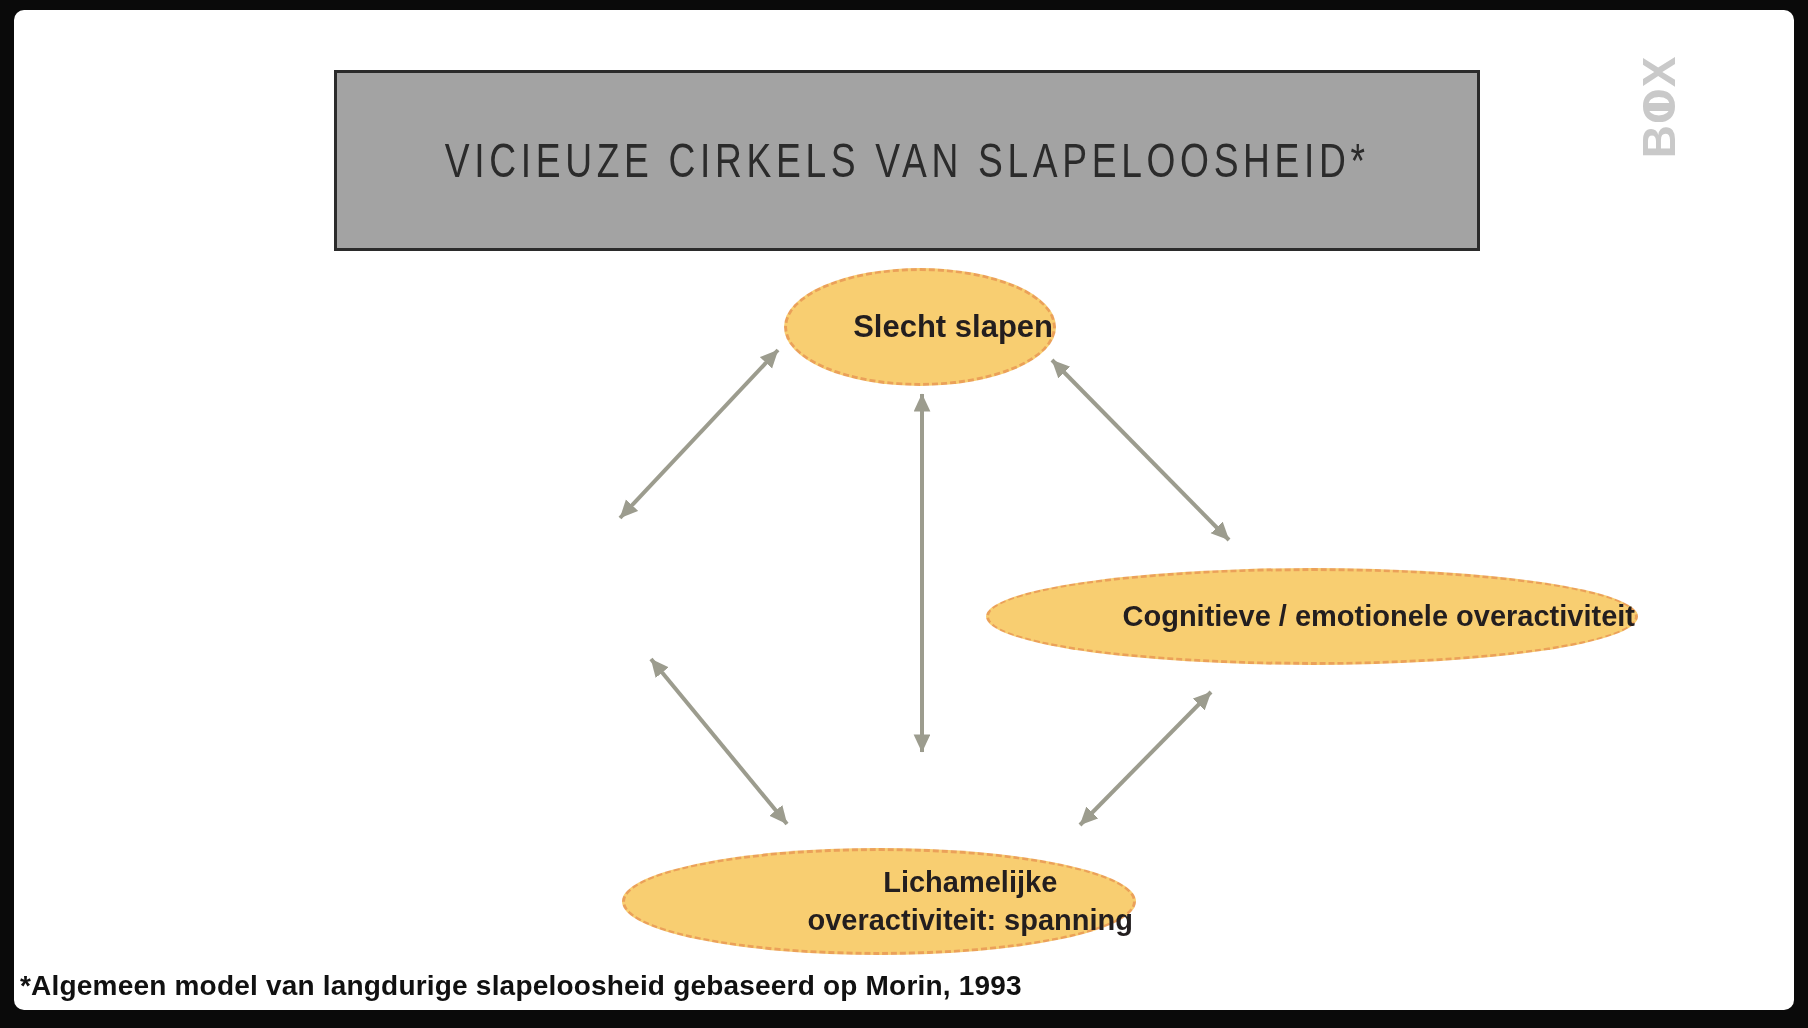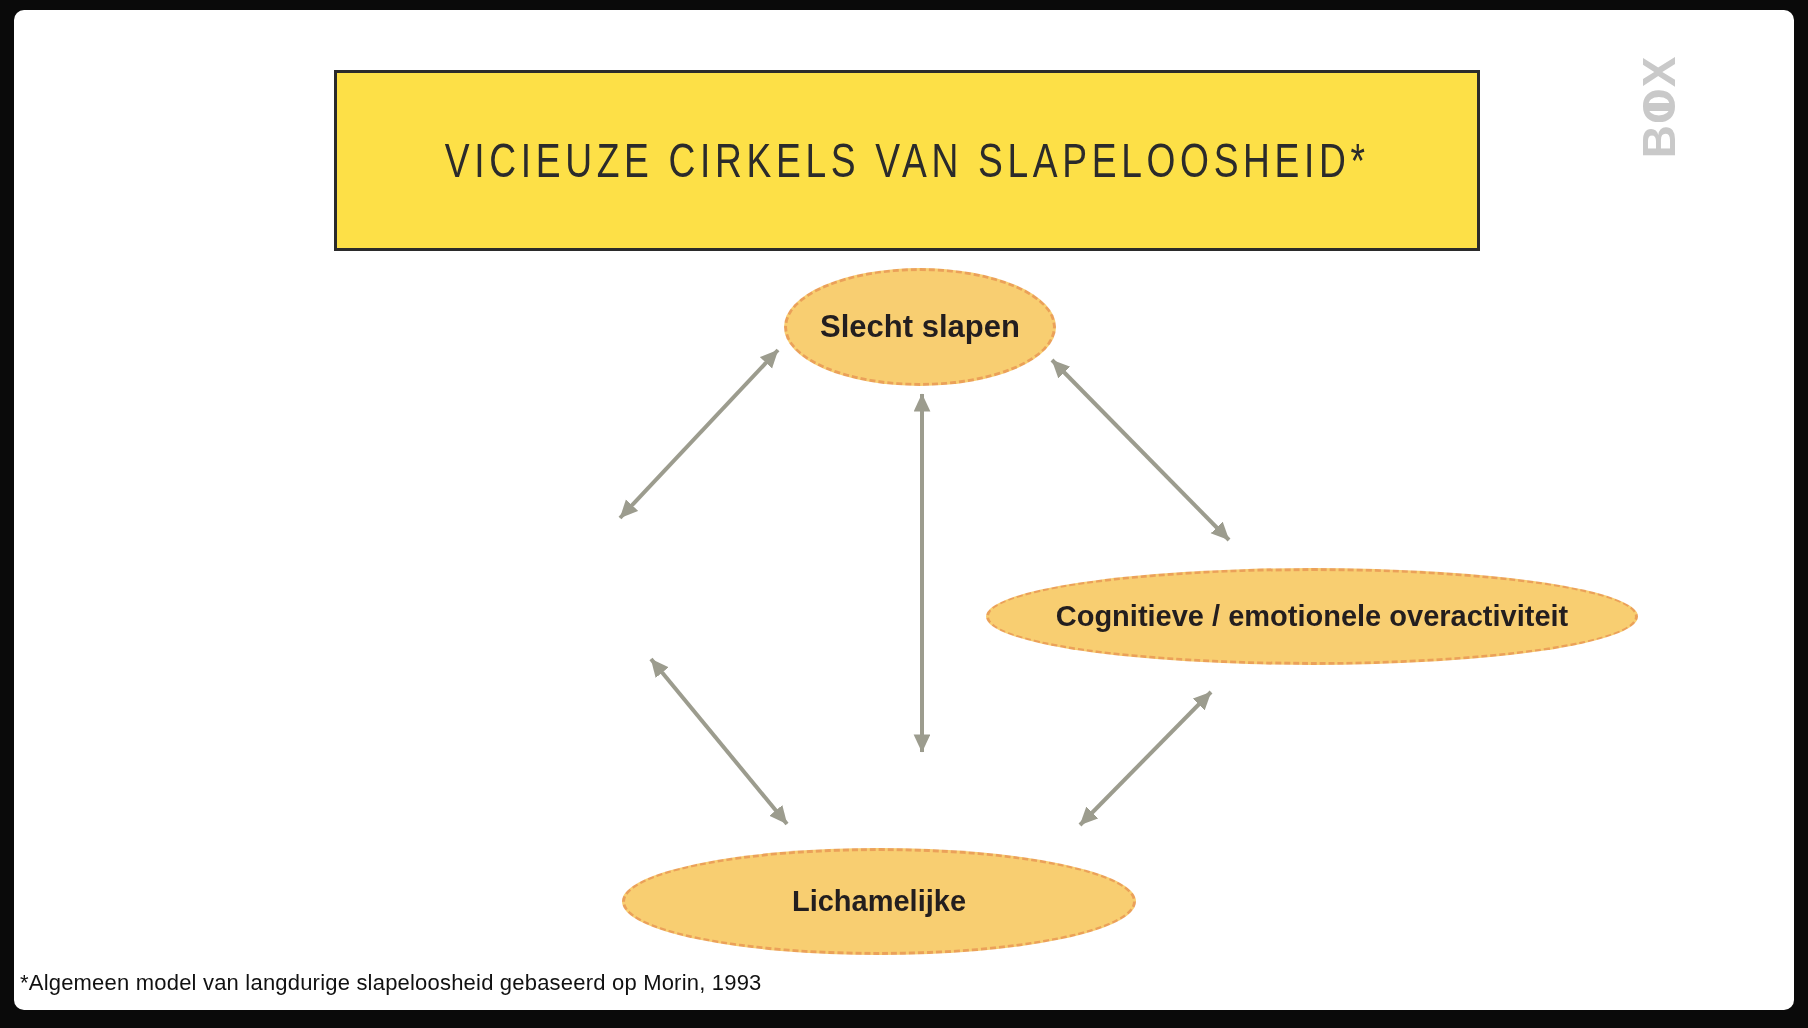--- a/index.html
+++ b/index.html
@@ -15,21 +15,21 @@
     position:absolute;
     left:14px;top:10px;right:14px;bottom:18px;
     background:#ffffff;
     border-radius:10px;
   }
   
   .title-box{
     position:absolute;
     left:334px;top:70px;width:1146px;height:181px;
     border:3px solid #2b2b2b;
-    background:#fde047;
+    background:#a3a3a3;
     display:flex;align-items:center;justify-content:center;
     box-sizing:border-box;
   }
   .title-text{
     font-size:40px;
     letter-spacing:5px;
     color:#2b2b2b;
     font-weight:400;
     white-space:nowrap;
     transform:scale(0.93,1.22);
@@ -37,39 +37,39 @@
   }
   
   .logo{position:absolute;left:1622px;top:54px;width:74px;height:106px;}
   .logo svg{display:block;}
   
   .node{
     position:absolute;
     background:#f8ce71;
     border:3px dashed #eba159;
     border-radius:50%;
-    display:flex;align-items:center;justify-content:center;
+    display:flex;align-items:center;justify-content:flex-end;
     box-sizing:border-box;
     text-align:center;
     color:#231e1f;
     font-weight:700;
   }
   .node .lbl{display:block;line-height:1.28;}
   .node-top{left:784px;top:268px;width:272px;height:118px;font-size:31px;}
   .node-left{left:284px;top:547px;width:478px;height:94px;font-size:31px;}
   .node-right{left:986px;top:568px;width:652px;height:97px;font-size:29px;}
   .node-bottom{left:622px;top:848px;width:514px;height:107px;font-size:29px;}
   
   .arrows{position:absolute;left:0;top:0;width:1808px;height:1028px;pointer-events:none;}
   
   .footnote{
     position:absolute;
     left:20px;top:970px;
-    font-size:22px;
-    font-weight:400;
+    font-size:28px;
+    font-weight:700;
     color:#111111;
     letter-spacing:0.2px;
   }
 </style>
 </head>
 <body>
 
 <div class="frame">
   <div class="canvas"></div>
 
@@ -107,17 +107,18 @@
   </div>
 
 
   <div class="node node-right">
     <span class="lbl">Cognitieve / emotionele overactiviteit</span>
   </div>
 
   <div class="node node-bottom">
     <span class="lbl">
       <span style="display:block">Lichamelijke</span>
+      <span style="display:block">overactiviteit: spanning</span>
     </span>
   </div>
 
   <div class="footnote">*Algemeen model van langdurige slapeloosheid gebaseerd op Morin, 1993</div>
 </div>
 
 </body></html>

